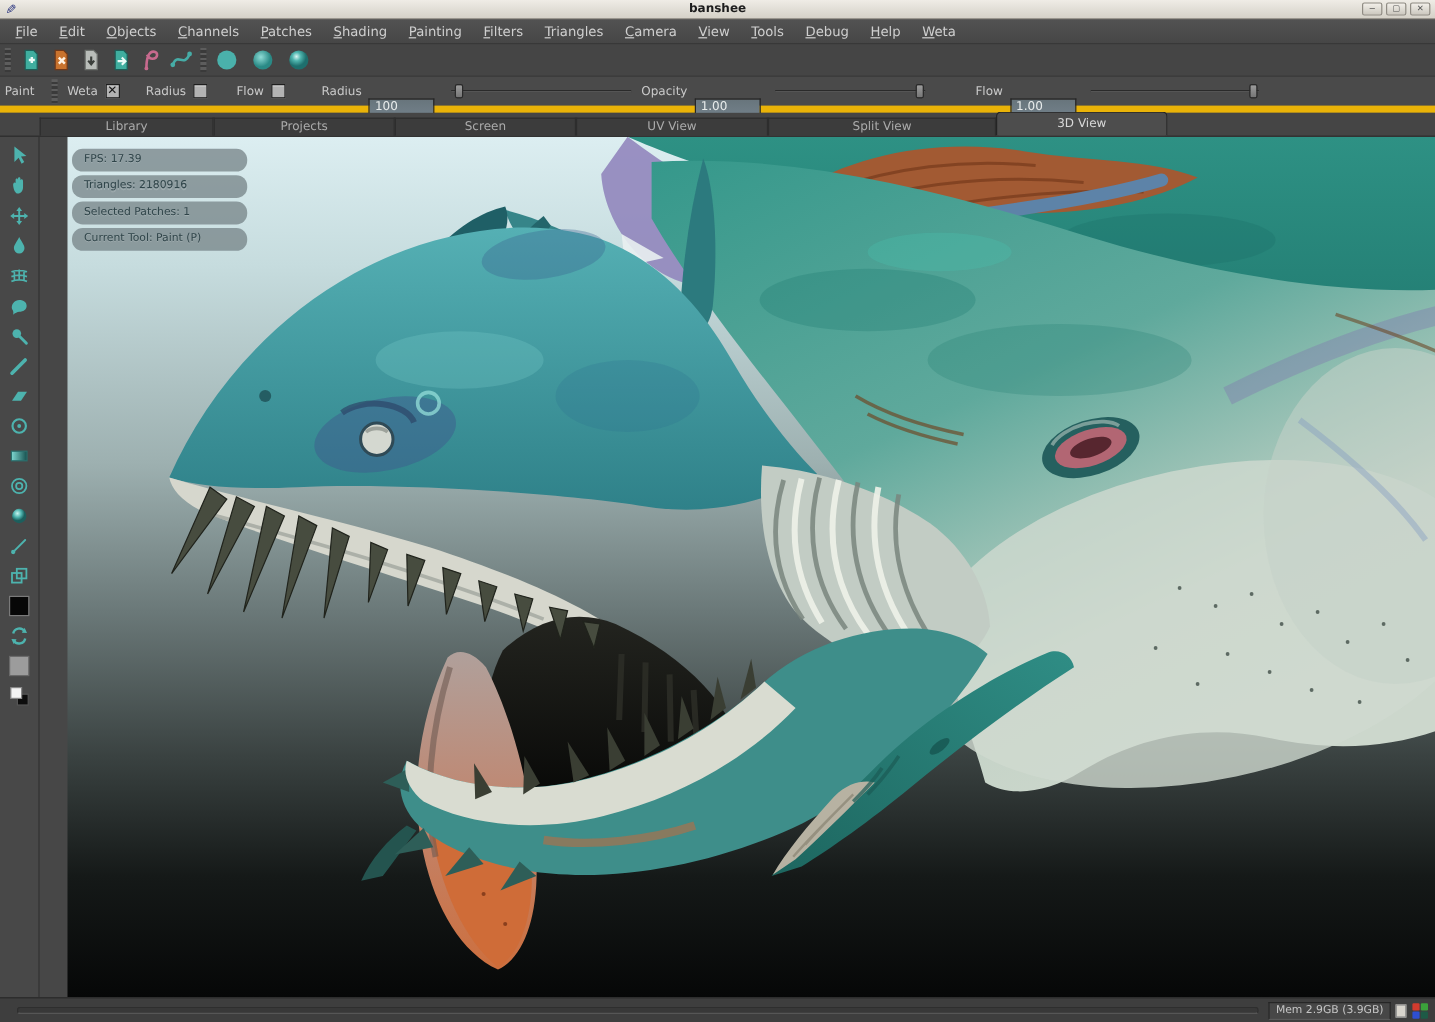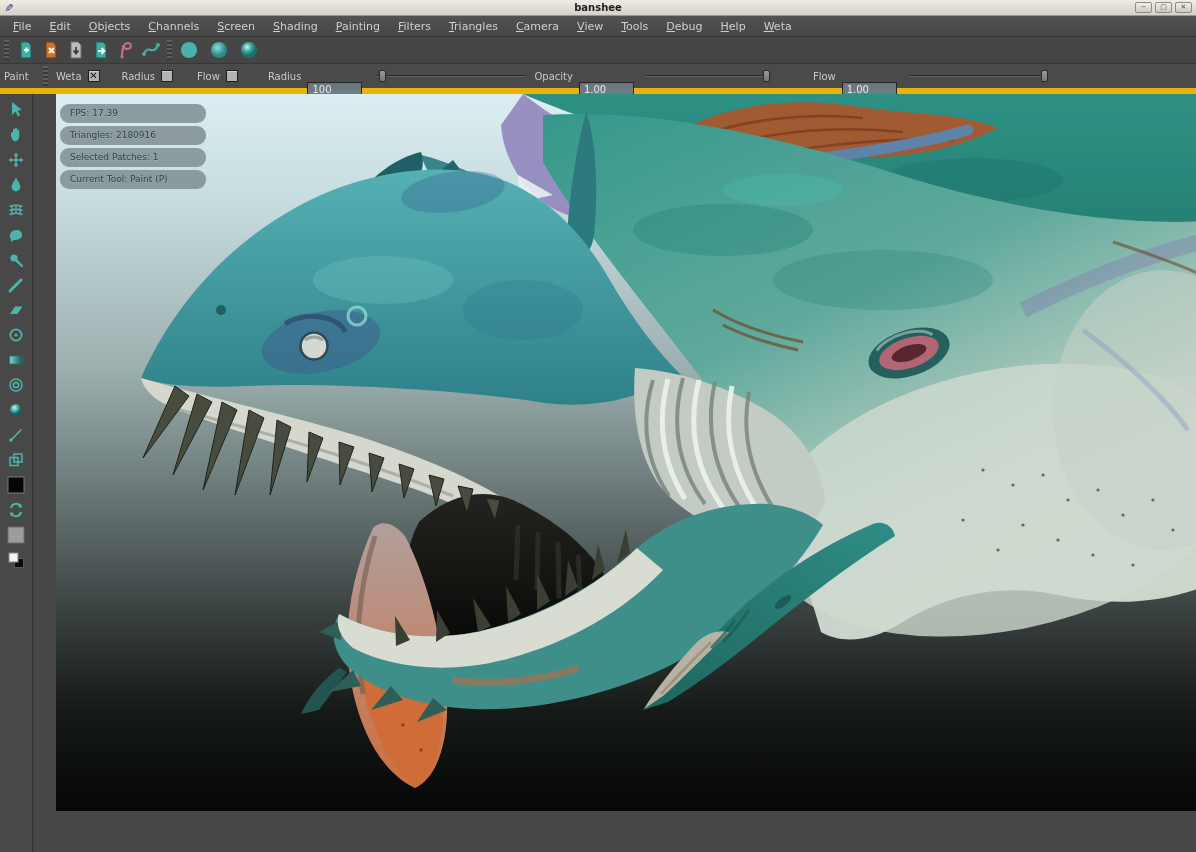--- a/index.html
+++ b/index.html
@@ -94,21 +94,21 @@
       <span class="win-btn">▢</span>
       <span class="win-btn">✕</span>
     </span>
   </div>
 
   <div class="menubar">
     <span class="menu-item">File</span>
     <span class="menu-item">Edit</span>
     <span class="menu-item">Objects</span>
     <span class="menu-item">Channels</span>
-    <span class="menu-item">Screen</span>
+    <span class="menu-item">Patches</span>
     <span class="menu-item">Shading</span>
     <span class="menu-item">Painting</span>
     <span class="menu-item">Filters</span>
     <span class="menu-item">Triangles</span>
     <span class="menu-item">Camera</span>
     <span class="menu-item">View</span>
     <span class="menu-item">Tools</span>
     <span class="menu-item">Debug</span>
     <span class="menu-item">Help</span>
     <span class="menu-item">Weta</span>
@@ -206,20 +206,28 @@
       <span class="handle" style="right:1px"></span>
     </span>
     <span class="pb-label" style="margin-left:42px">Flow</span>
     <span class="field" style="width:55px">1.00</span>
     <span class="slider" style="width:140px; margin-left:12px">
       <span class="track"></span>
       <span class="handle" style="right:1px"></span>
     </span>
   </div>
 
+  <div class="tabbar">
+    <span class="tab" style="width:145px">Library</span>
+    <span class="tab" style="width:151px">Projects</span>
+    <span class="tab" style="width:151px">Screen</span>
+    <span class="tab" style="width:160px">UV View</span>
+    <span class="tab" style="width:190px">Split View</span>
+    <span class="tab active" style="width:143px">3D View</span>
+  </div>
 
   <div class="mainrow">
 
     <div class="toolcolumn">
       <span class="tool">
           <svg width="18" height="18">
             <polygon points="5,1 5,14 8.5,10.5 11,15.5 13.2,14 10.5,9.5 15,9" fill="#4db3ae"></polygon>
           </svg>
         </span>
       <span class="tool">
@@ -513,14 +521,25 @@
 
       <div class="hud">
         <div class="pill fixed">FPS: 17.39</div>
         <div class="pill fixed">Triangles: 2180916</div>
         <div class="pill fixed">Selected Patches: 1</div>
         <div class="pill fixed">Current Tool: Paint (P)</div>
       </div>
     </div>
   </div>
 
+  <div class="statusbar">
+    <div class="status-groove"></div>
+    <span class="mem">Mem 2.9GB (3.9GB)</span>
+    <span class="mini-btn"></span>
+    <span class="rgb-icon">
+      <i style="background:#d23b2e"></i>
+        <i style="background:#3ba23b"></i>
+      <i style="background:#2e4fd2"></i>
+        <i style="background:#1e5a46"></i>
+    </span>
+  </div>
 
 </div>
 
 </body></html>

